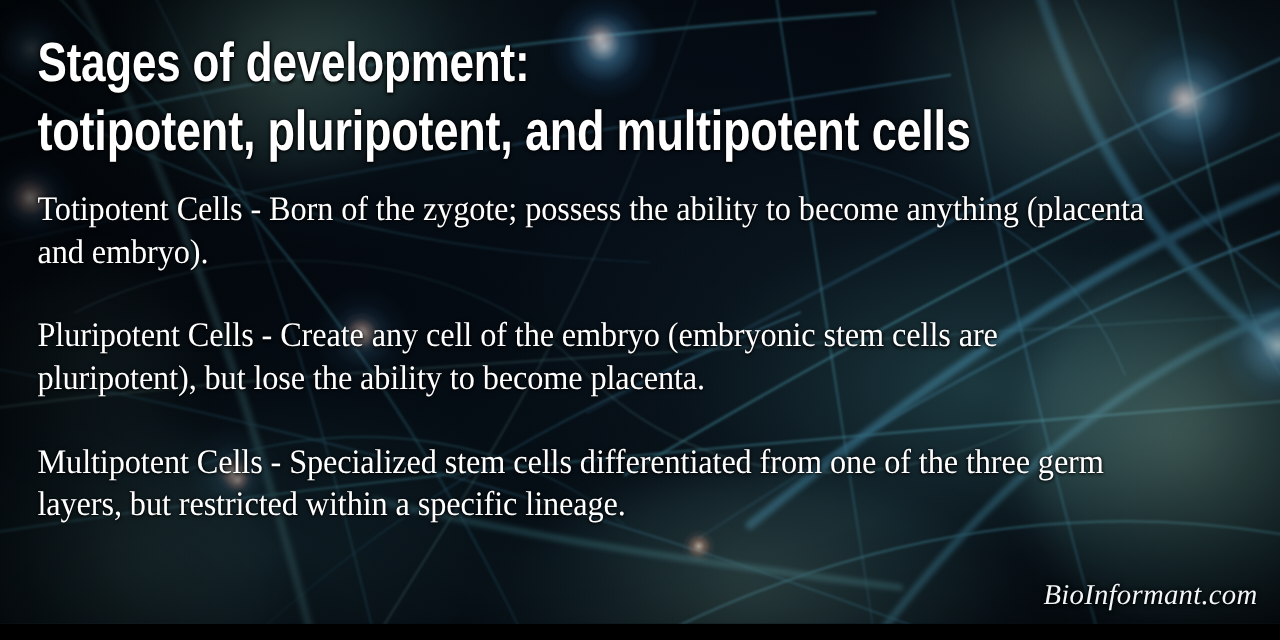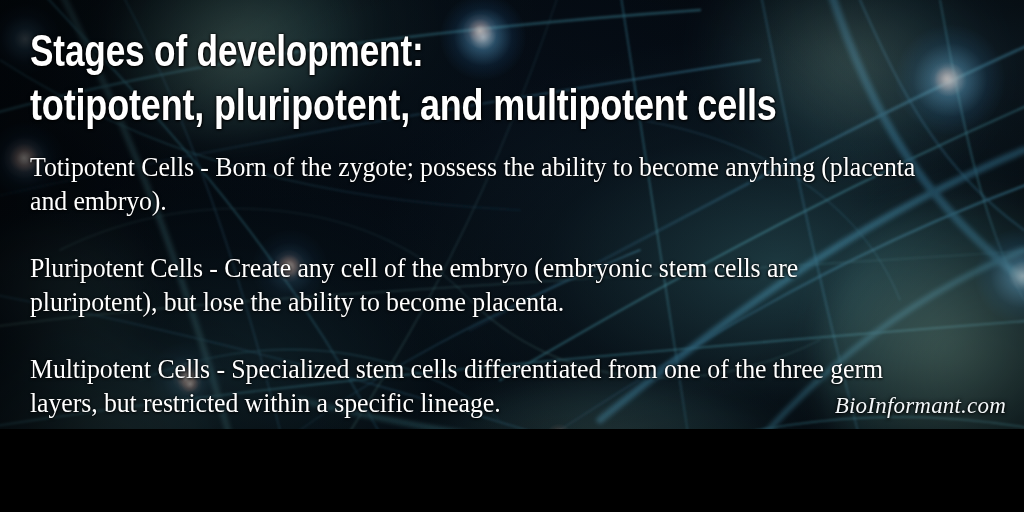--- a/index.html
+++ b/index.html
@@ -4,21 +4,21 @@
 <style>
   html, body {
     margin: 0;
     padding: 0;
     background: #000;
   }
 
   #poster {
     position: relative;
     width: 1024px;
-    height: 429px;
+    height: 499px;
     overflow: hidden;
     background-color: #050b12;
     font-family: "Liberation Sans", sans-serif;
     -webkit-font-smoothing: antialiased;
   }
 
   
 
   .bg-layer {
     position: absolute;

